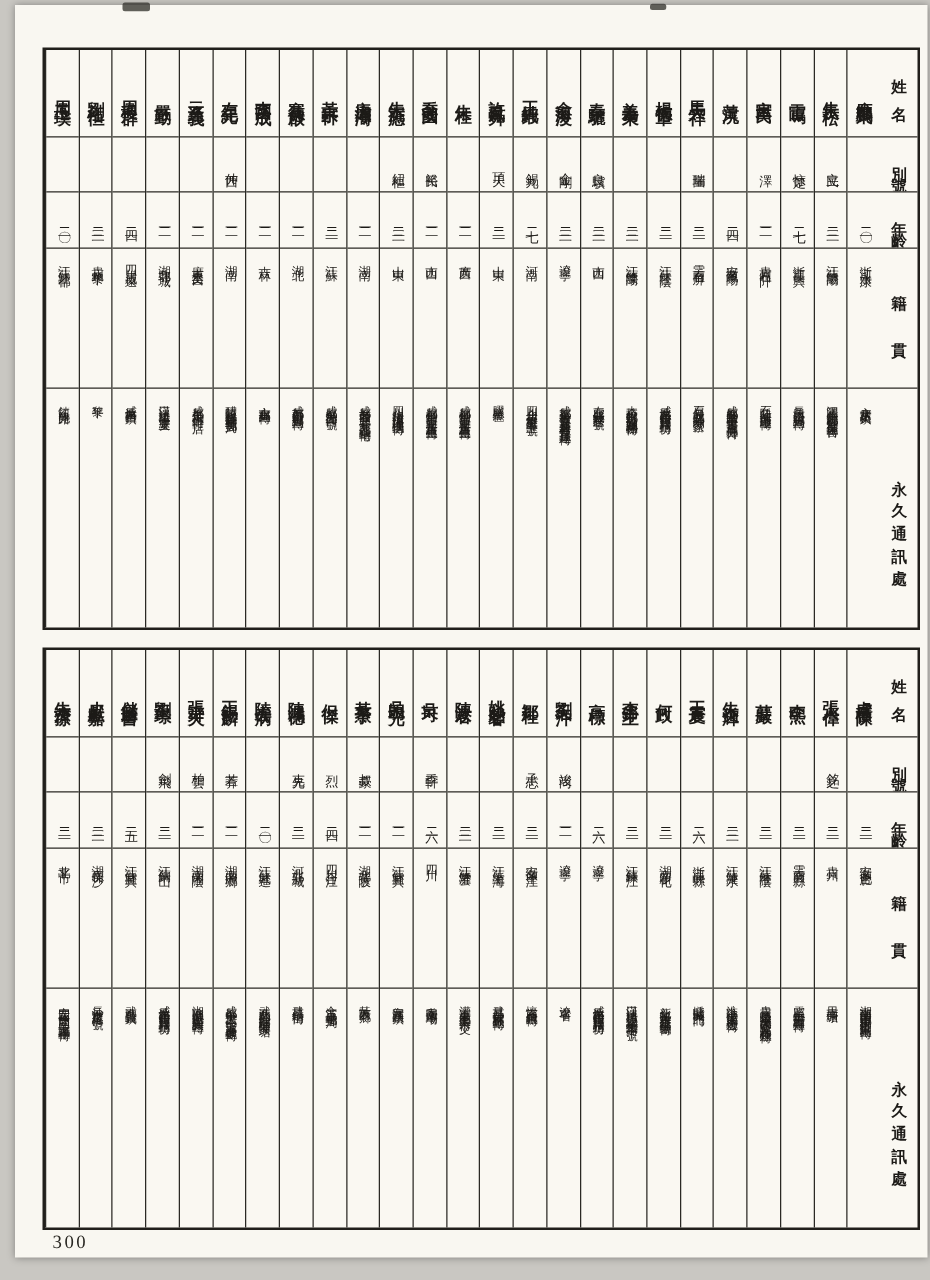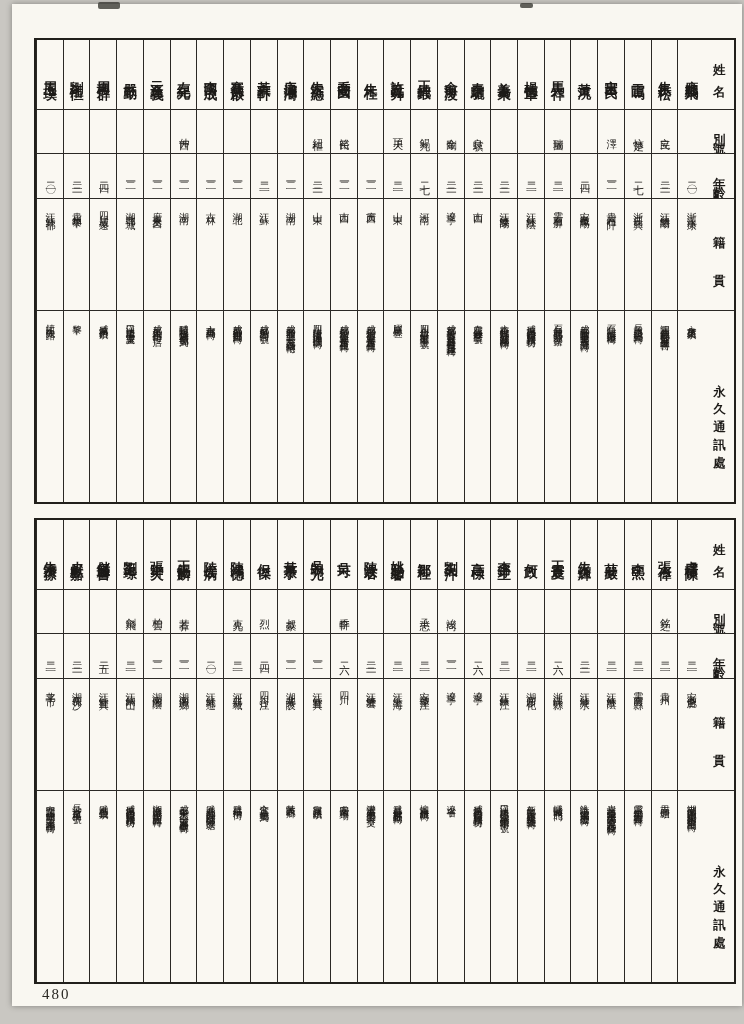--- a/index.html
+++ b/index.html
@@ -952,14 +952,14 @@
         </div>
         <div class="cell r-native">
           <span class="vt">北平市</span>
         </div>
         <div class="cell r-addr">
           <span class="vt">安定門二條胡同三二號王孝聯轉</span>
         </div>
       </div>
     </div>
 
-  <div class="page-number">480</div>
+  <div class="page-number">300</div>
 </div>
 
 </body></html>

